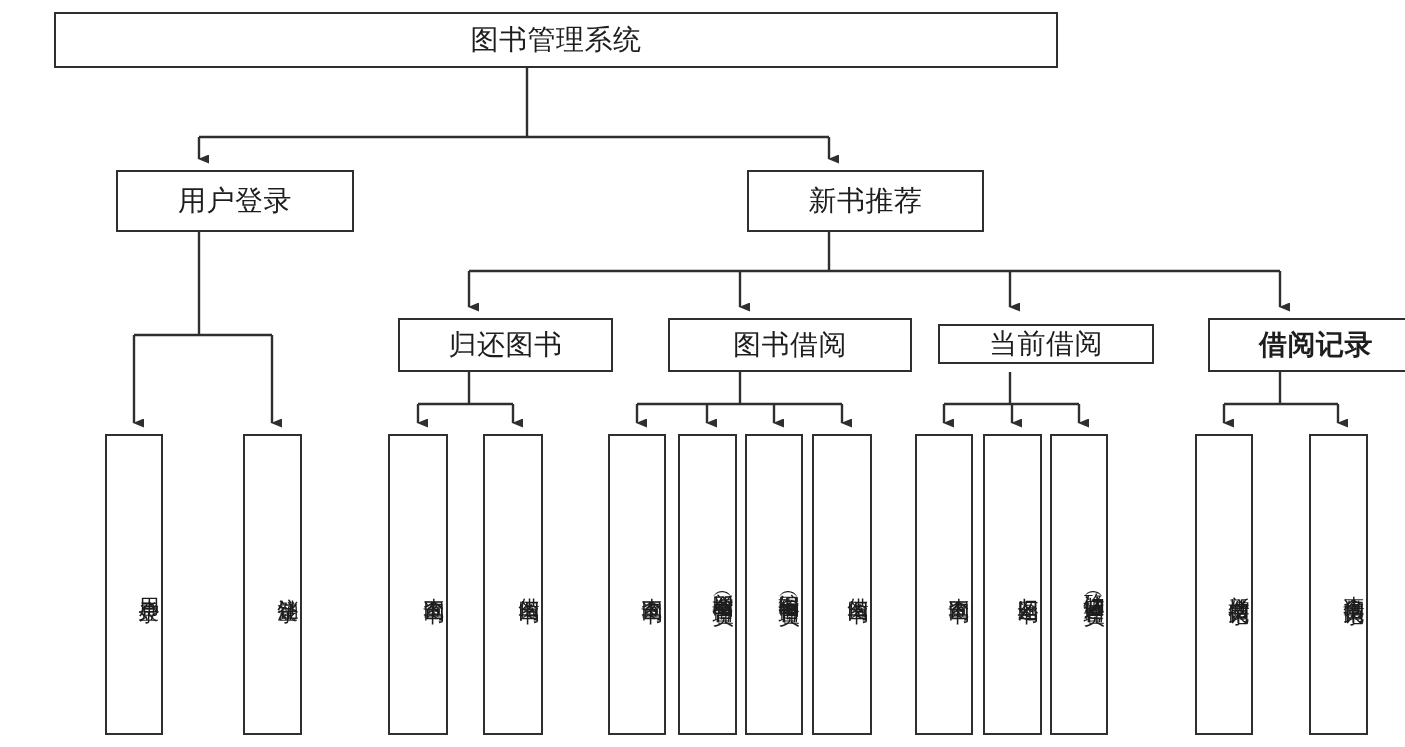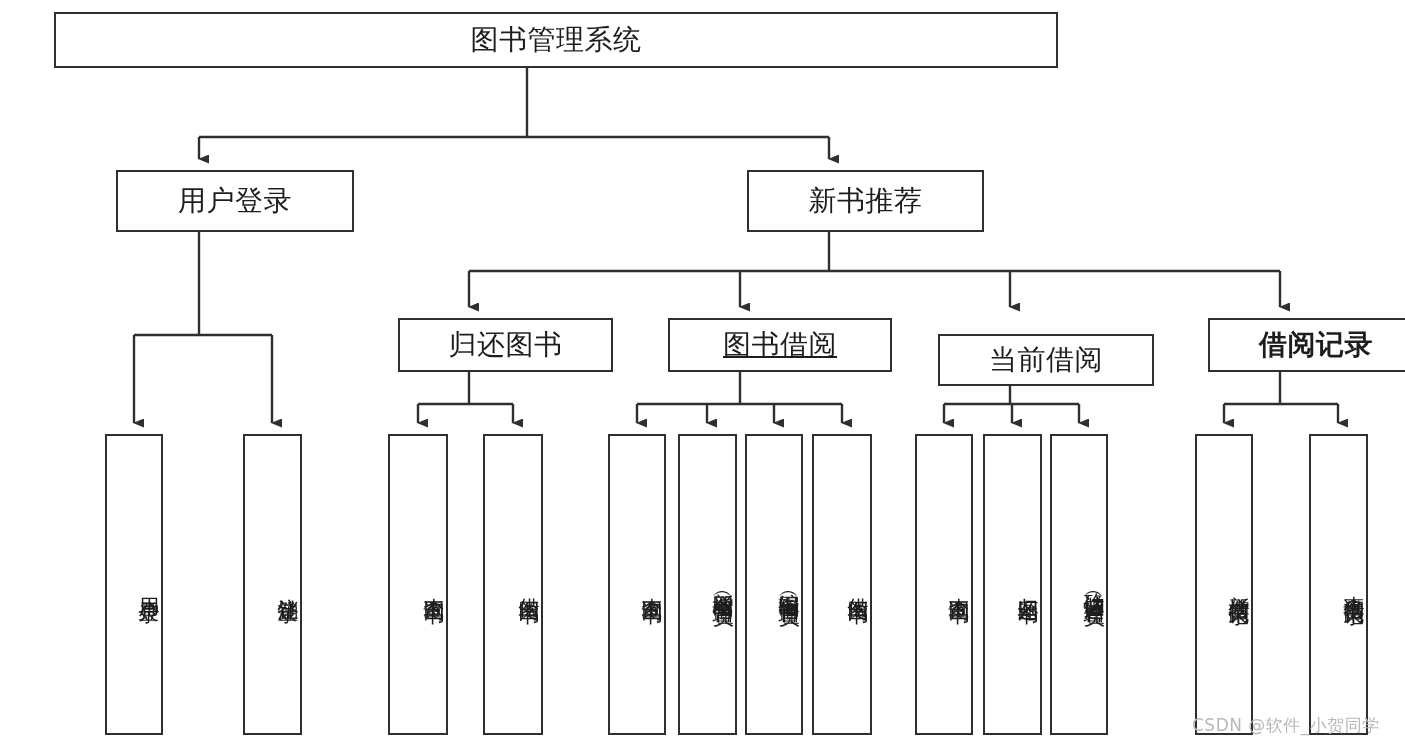--- a/index.html
+++ b/index.html
@@ -120,24 +120,24 @@
       </div>
       <div class="node-box horizontal" style="left: 80px; top: 170px; width: 238px; height: 62px;">
         <span class="node-label">用户登录</span>
       </div>
       <div class="node-box horizontal" style="left: 711px; top: 170px; width: 237px; height: 62px;">
         <span class="node-label">新书推荐</span>
       </div>
       <div class="node-box horizontal" style="left: 362px; top: 318px; width: 215px; height: 54px;">
         <span class="node-label">归还图书</span>
       </div>
-      <div class="node-box horizontal" style="left: 632px; top: 318px; width: 224px; height: 54px; text-decoration: underline;">
+      <div class="node-box horizontal" style="left: 632px; top: 318px; width: 244px; height: 54px;">
         <span class="node-label">图书借阅</span>
       </div>
-      <div class="node-box horizontal" style="left: 902px; top: 334px; width: 216px; height: 52px;">
+      <div class="node-box horizontal" style="left: 902px; top: 324px; width: 216px; height: 40px;">
         <span class="node-label">当前借阅</span>
       </div>
       <div class="node-box horizontal" style="left: 1172px; top: 318px; width: 216px; height: 54px; font-weight: bold;">
         <span class="node-label">借阅记录</span>
       </div>
       <div class="node-box vertical" style="left: 105px; top: 434px; width: 58px; height: 301px;">
         <span class="node-label">用户登录</span>
       </div>
       <div class="node-box vertical" style="left: 243px; top: 434px; width: 59px; height: 301px;">
         <span class="node-label">注销登录</span>
@@ -170,15 +170,14 @@
         <span class="node-label">确认归还（管理员）</span>
       </div>
       <div class="node-box vertical" style="left: 1195px; top: 434px; width: 58px; height: 301px;">
         <span class="node-label">新增借阅记录</span>
       </div>
       <div class="node-box vertical" style="left: 1309px; top: 434px; width: 59px; height: 301px;">
         <span class="node-label">查询借阅记录</span>
       </div>
     </div>
 
-  <div class="watermark" style="left: 1192px; top: 714px;">CSDN @软件_小贺同学</div>
 
 </div>
 
 </body></html>

